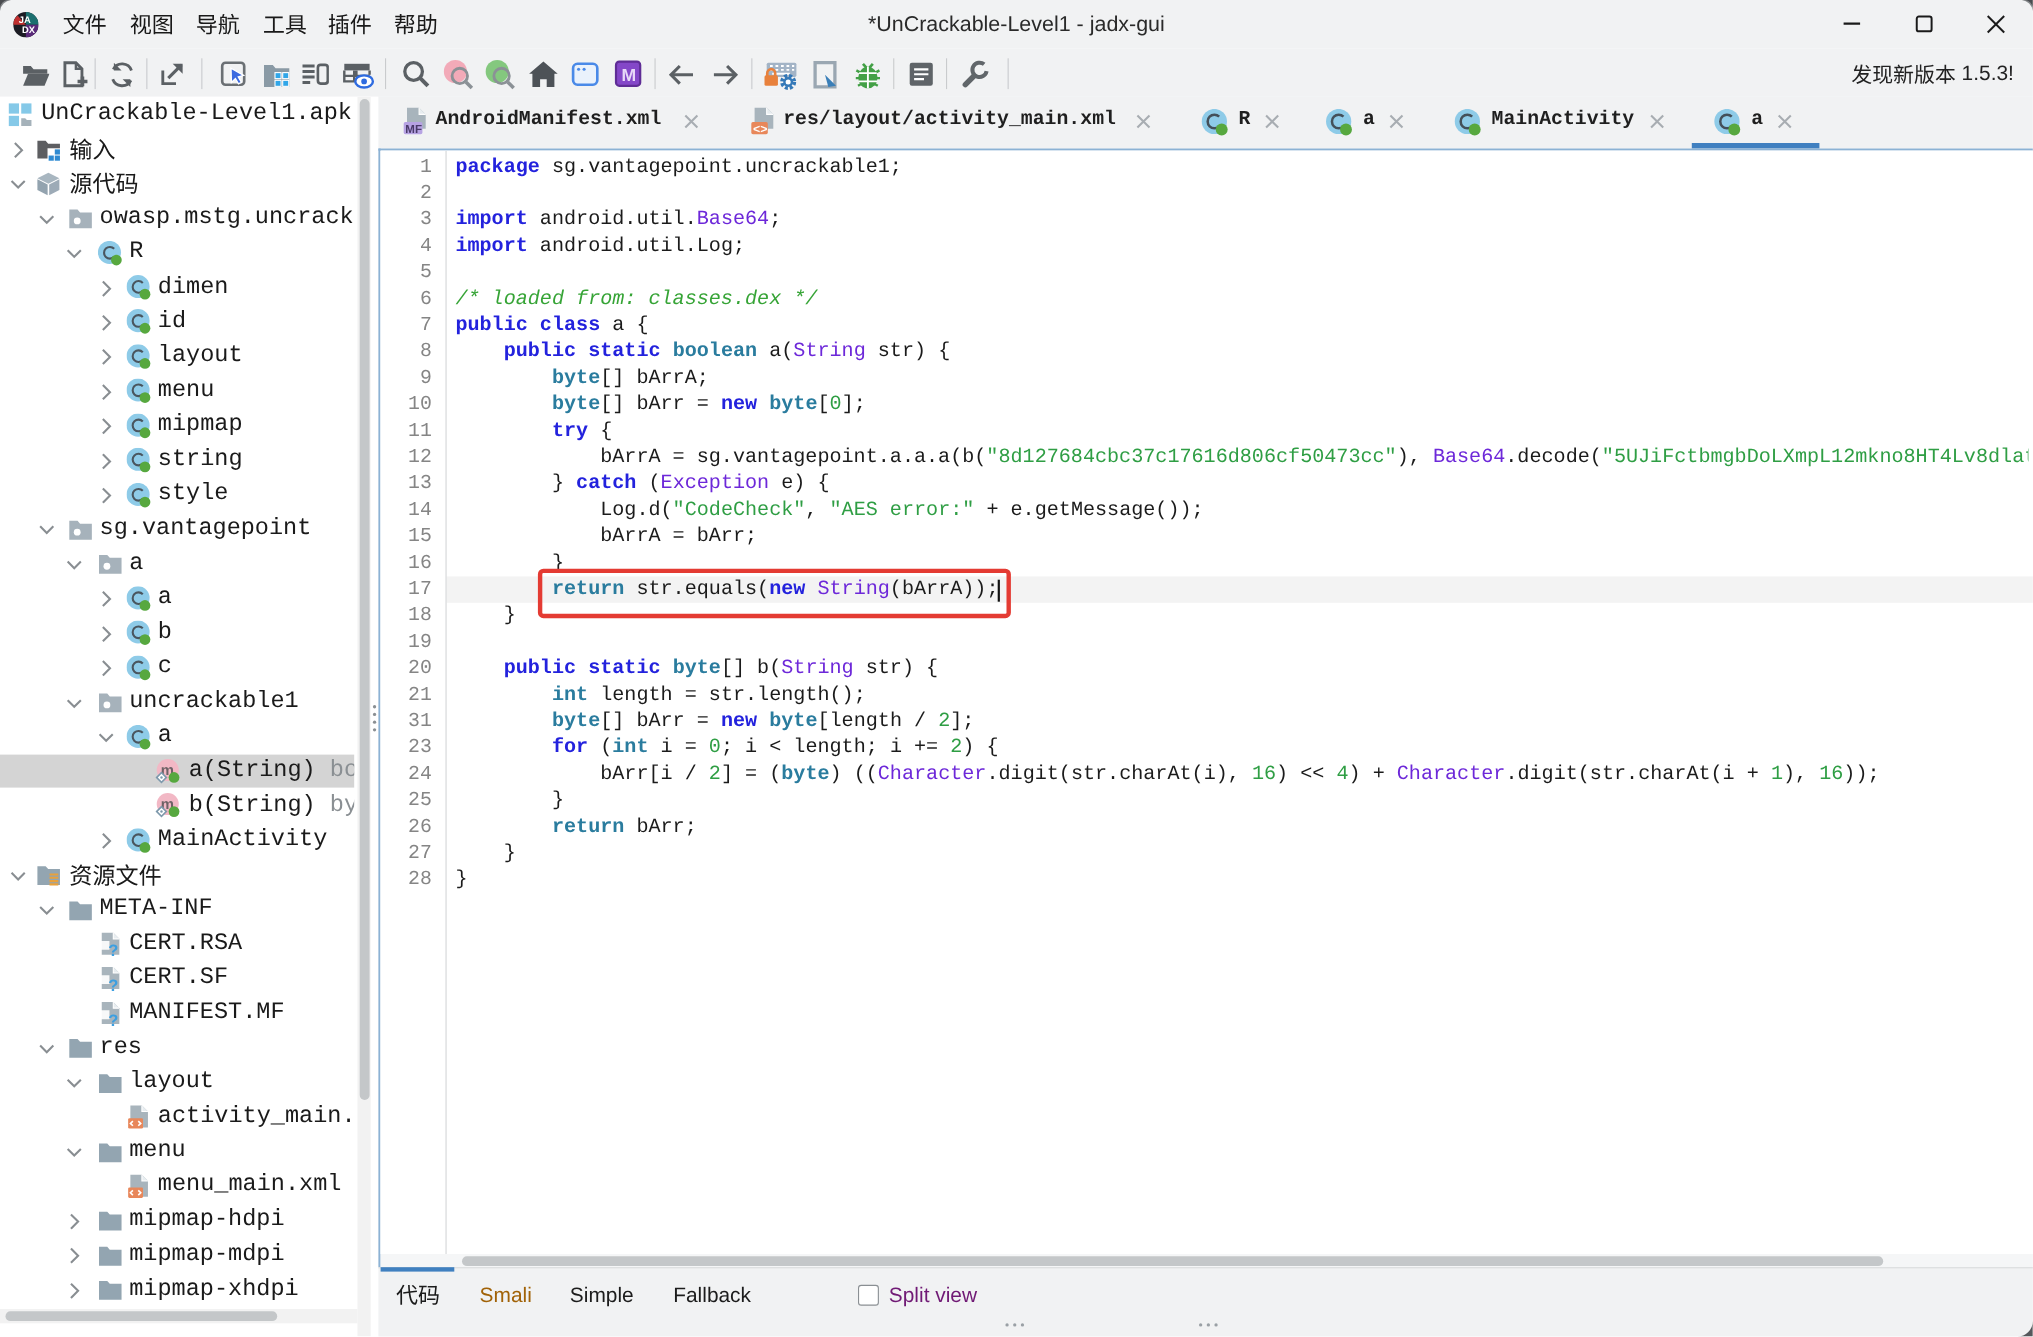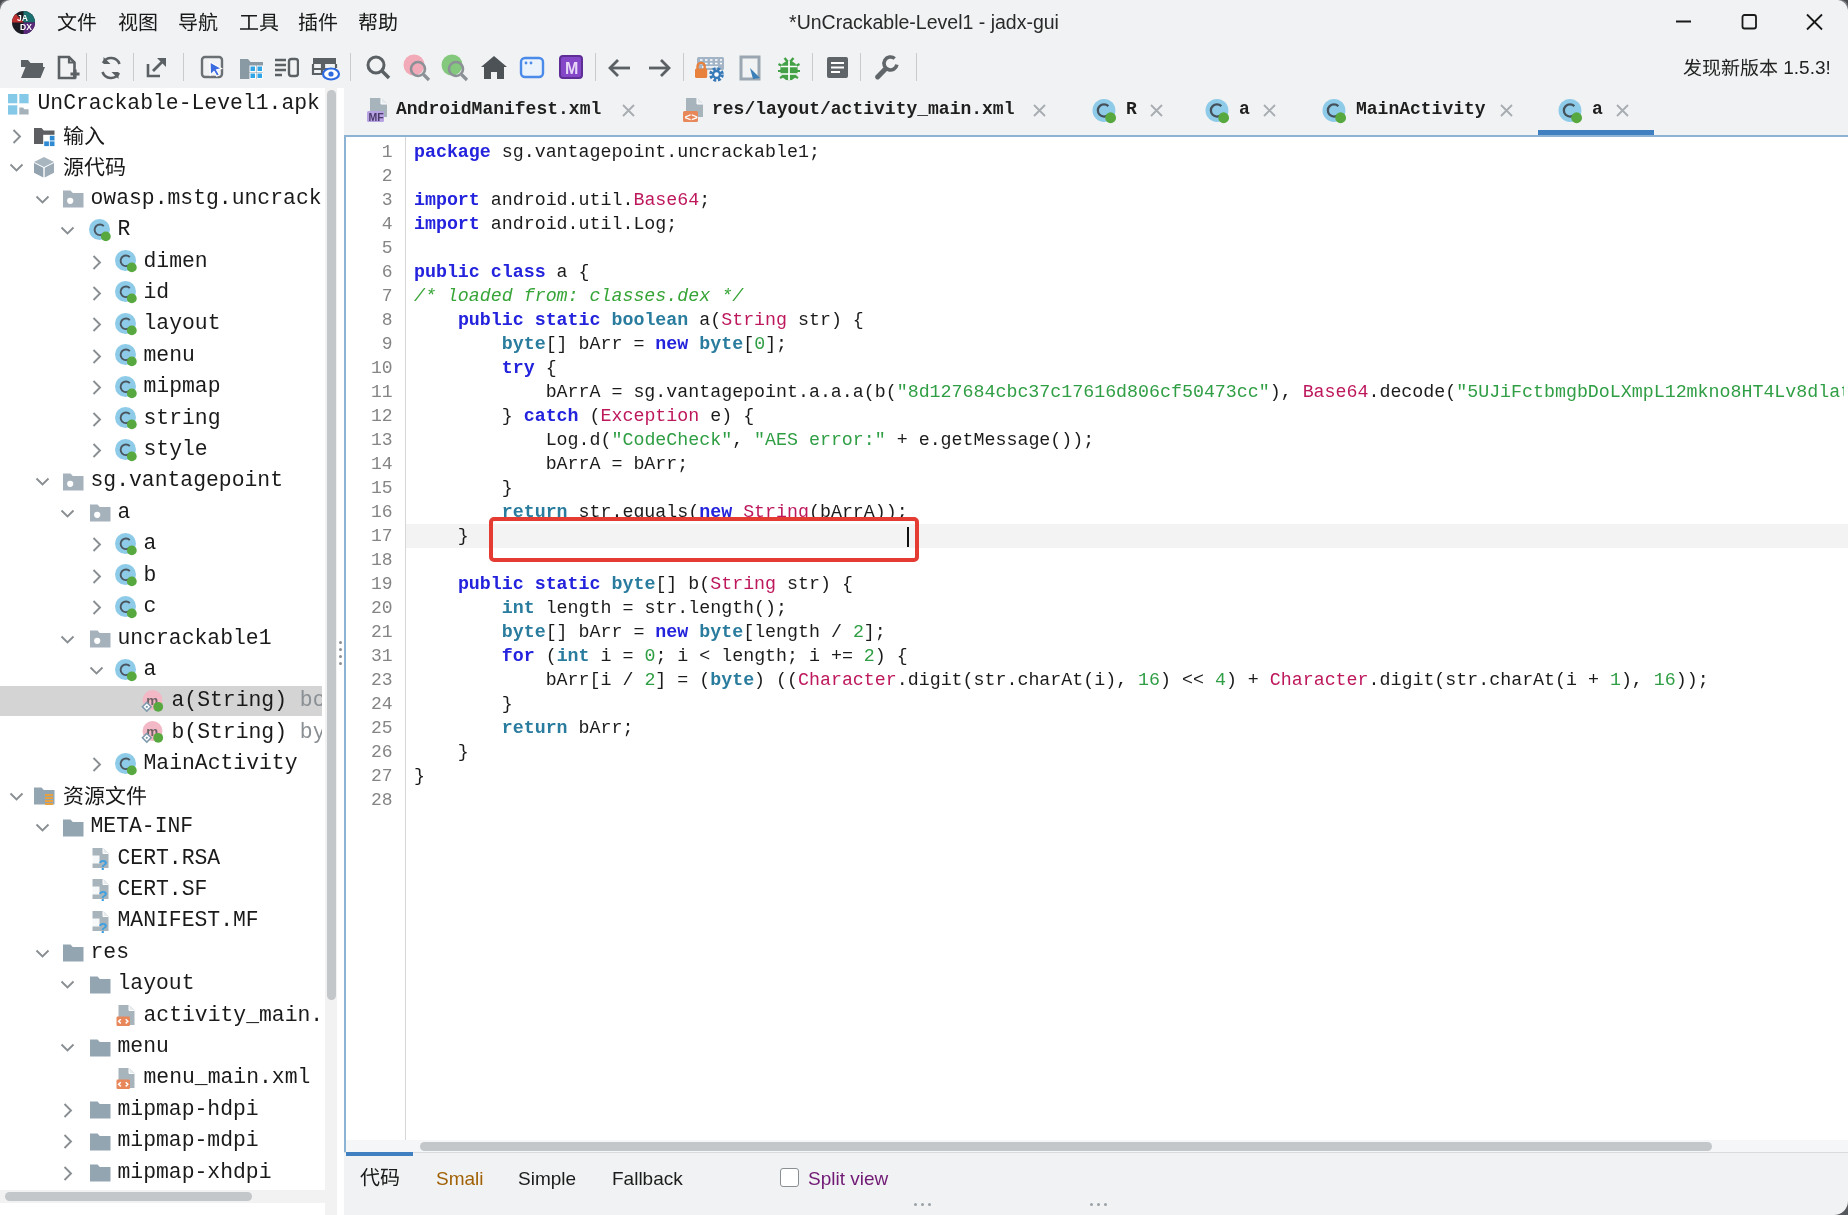--- a/index.html
+++ b/index.html
@@ -7,21 +7,21 @@
 #app{position:absolute;top:0;left:0;width:1848px;height:1071px;background:#fff;}
 .bar{background:#f1f2f3;}
 .sep{width:1px;background:#c9cbcd;position:absolute;top:53px;height:28px;}
 .tico{position:absolute;top:54px;}
 .codeline{height:24px;line-height:24px;white-space:pre;font-family:"Liberation Mono",monospace;font-size:18.3px;color:#1b1b1b;}
 .k{color:#2322dd;font-weight:bold;}
 .t{color:#2a7c9e;font-weight:bold;}
 .s{color:#2f9e44;}
 .n{color:#2f9e44;}
 .c{color:#36a436;font-style:italic;}
-.b{color:#be185d;}
+.b{color:#6d28d9;}
 .gut{height:24px;line-height:24px;text-align:right;font-family:"Liberation Mono",monospace;font-size:18px;color:#858585;}
 .trtxt{position:absolute;font-family:"Liberation Mono",monospace;font-size:21.4px;color:#1a1a1a;white-space:pre;}
 .tabtxt{position:absolute;font-family:"Liberation Mono",monospace;font-weight:bold;font-size:18px;color:#1f1f1f;white-space:pre;}
 </style></head><body>
 <div id="app">
 <div class="a bar" style="left:0;top:0;width:1848px;height:44px"></div>
     <svg class="a" style="left:12px;top:11px" width="23" height="23" viewBox="0 0 23 23">
 <circle cx="11.5" cy="11.5" r="11.5" fill="#1c1c24"></circle>
 <path d="M11.5 0 A11.5 11.5 0 0 1 23 11.5 L11.5 11.5 Z" fill="#1c6f6f"></path>
 <path d="M11.5 23 A11.5 11.5 0 0 0 23 11.5 L11.5 11.5 Z" fill="#5a2a7a"></path>
@@ -610,23 +610,24 @@
         <div class="gut">26</div>
         <div class="gut">27</div>
         <div class="gut">28</div>
       </div>
       <div class="a" style="left:68.4px;top:3.9px;width:1430px;overflow:hidden">
         <div class="codeline"><span class="k">package</span> sg.vantagepoint.uncrackable1;</div>
         <div class="codeline"></div>
         <div class="codeline"><span class="k">import</span> android.util.<span class="b">Base64</span>;</div>
         <div class="codeline"><span class="k">import</span> android.util.Log;</div>
         <div class="codeline"></div>
+        <div class="codeline"><span class="c">/* loaded from: classes.dex */</span></div>
         <div class="codeline"><span class="k">public class</span> a {</div>
-        <div class="codeline"><span class="c">/* loaded from: classes.dex */</span></div>
         <div class="codeline">    <span class="k">public static</span> <span class="t">boolean</span> a(<span class="b">String</span> str) {</div>
+        <div class="codeline">        <span class="t">byte</span>[] bArrA;</div>
         <div class="codeline">        <span class="t">byte</span>[] bArr = <span class="k">new</span> <span class="t">byte</span>[<span class="n">0</span>];</div>
         <div class="codeline">        <span class="k">try</span> {</div>
         <div class="codeline">            bArrA = sg.vantagepoint.a.a.a(b(<span class="s">"8d127684cbc37c17616d806cf50473cc"</span>), <span class="b">Base64</span>.decode(<span class="s">"5UJiFctbmgbDoLXmpL12mkno8HT4Lv8dlat8FxR2GOc="</span>, ));</div>
         <div class="codeline">        } <span class="k">catch</span> (<span class="b">Exception</span> e) {</div>
         <div class="codeline">            Log.d(<span class="s">"CodeCheck"</span>, <span class="s">"AES error:"</span> + e.getMessage());</div>
         <div class="codeline">            bArrA = bArr;</div>
         <div class="codeline">        }</div>
         <div class="codeline">        <span class="t">return</span> str.equals(<span class="k">new</span> <span class="b">String</span>(bArrA));</div>
         <div class="codeline">    }</div>
         <div class="codeline"></div>

